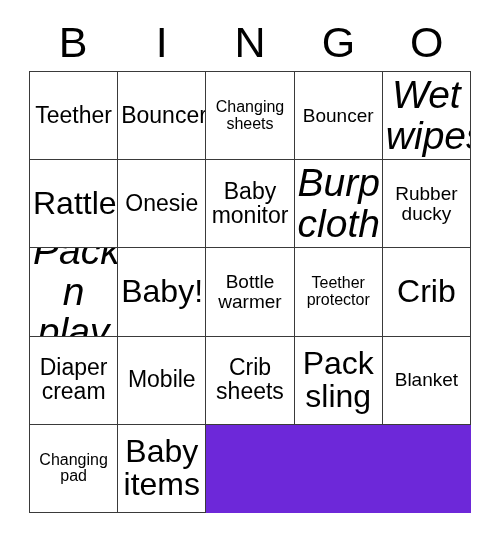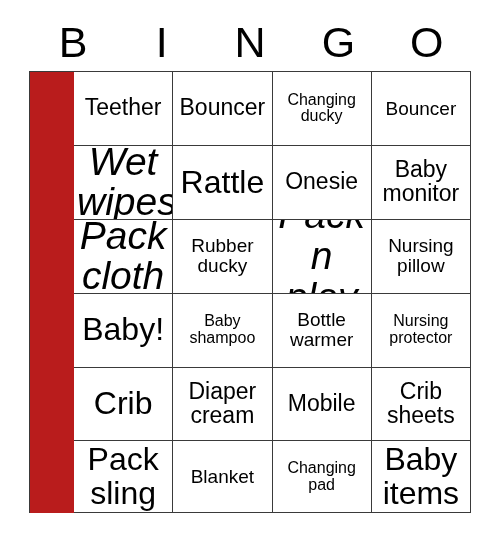--- a/index.html
+++ b/index.html
@@ -44,24 +44,23 @@
   #bingo-grid {
     position: absolute;
     left: 29px;
     top: 71px;
     width: 442px;
     height: 442px;
     border-top: 1.5px solid #3a3a3a;
     border-left: 1.5px solid #3a3a3a;
     box-sizing: border-box;
     display: grid;
-    grid-template-columns: repeat(4, 1fr);
+    grid-template-columns: repeat(5, 1fr);
     grid-template-rows: repeat(5, 1fr);
-    background: #b91c1c;
-    padding-left: 44px;
+    background: #6d28d9;
   }
   .bingo-cell {
     border-right: 1.5px solid #3a3a3a;
     border-bottom: 1.5px solid #3a3a3a;
     box-sizing: border-box;
     display: flex;
     align-items: center;
     justify-content: center;
     text-align: center;
     padding: 2px 3px;
@@ -97,60 +96,54 @@
   </div>
 
   <div id="bingo-grid">
       <div class="bingo-cell size-md">
         <span class="cell-text">Teether</span>
       </div>
       <div class="bingo-cell size-md">
         <span class="cell-text">Bouncer</span>
       </div>
       <div class="bingo-cell size-xs">
-        <span class="cell-text">Changing ducky</span>
+        <span class="cell-text">Changing sheets</span>
       </div>
       <div class="bingo-cell size-sm">
         <span class="cell-text">Bouncer</span>
       </div>
       <div class="bingo-cell size-lg">
         <span class="cell-text">Wet wipes</span>
       </div>
       <div class="bingo-cell size-xl">
         <span class="cell-text">Rattle</span>
       </div>
       <div class="bingo-cell size-md">
         <span class="cell-text">Onesie</span>
       </div>
       <div class="bingo-cell size-md">
         <span class="cell-text">Baby monitor</span>
       </div>
       <div class="bingo-cell size-lg">
-        <span class="cell-text">Pack cloth</span>
+        <span class="cell-text">Burp cloth</span>
       </div>
       <div class="bingo-cell size-sm">
         <span class="cell-text">Rubber ducky</span>
       </div>
       <div class="bingo-cell size-lg">
         <span class="cell-text">Pack n play</span>
       </div>
-      <div class="bingo-cell size-sm">
-        <span class="cell-text">Nursing pillow</span>
-      </div>
       <div class="bingo-cell size-xl">
         <span class="cell-text">Baby!</span>
-      </div>
-      <div class="bingo-cell size-xs">
-        <span class="cell-text">Baby shampoo</span>
       </div>
       <div class="bingo-cell size-sm">
         <span class="cell-text">Bottle warmer</span>
       </div>
       <div class="bingo-cell size-xs">
-        <span class="cell-text">Nursing protector</span>
+        <span class="cell-text">Teether protector</span>
       </div>
       <div class="bingo-cell size-xl">
         <span class="cell-text">Crib</span>
       </div>
       <div class="bingo-cell size-md">
         <span class="cell-text">Diaper cream</span>
       </div>
       <div class="bingo-cell size-md">
         <span class="cell-text">Mobile</span>
       </div>

